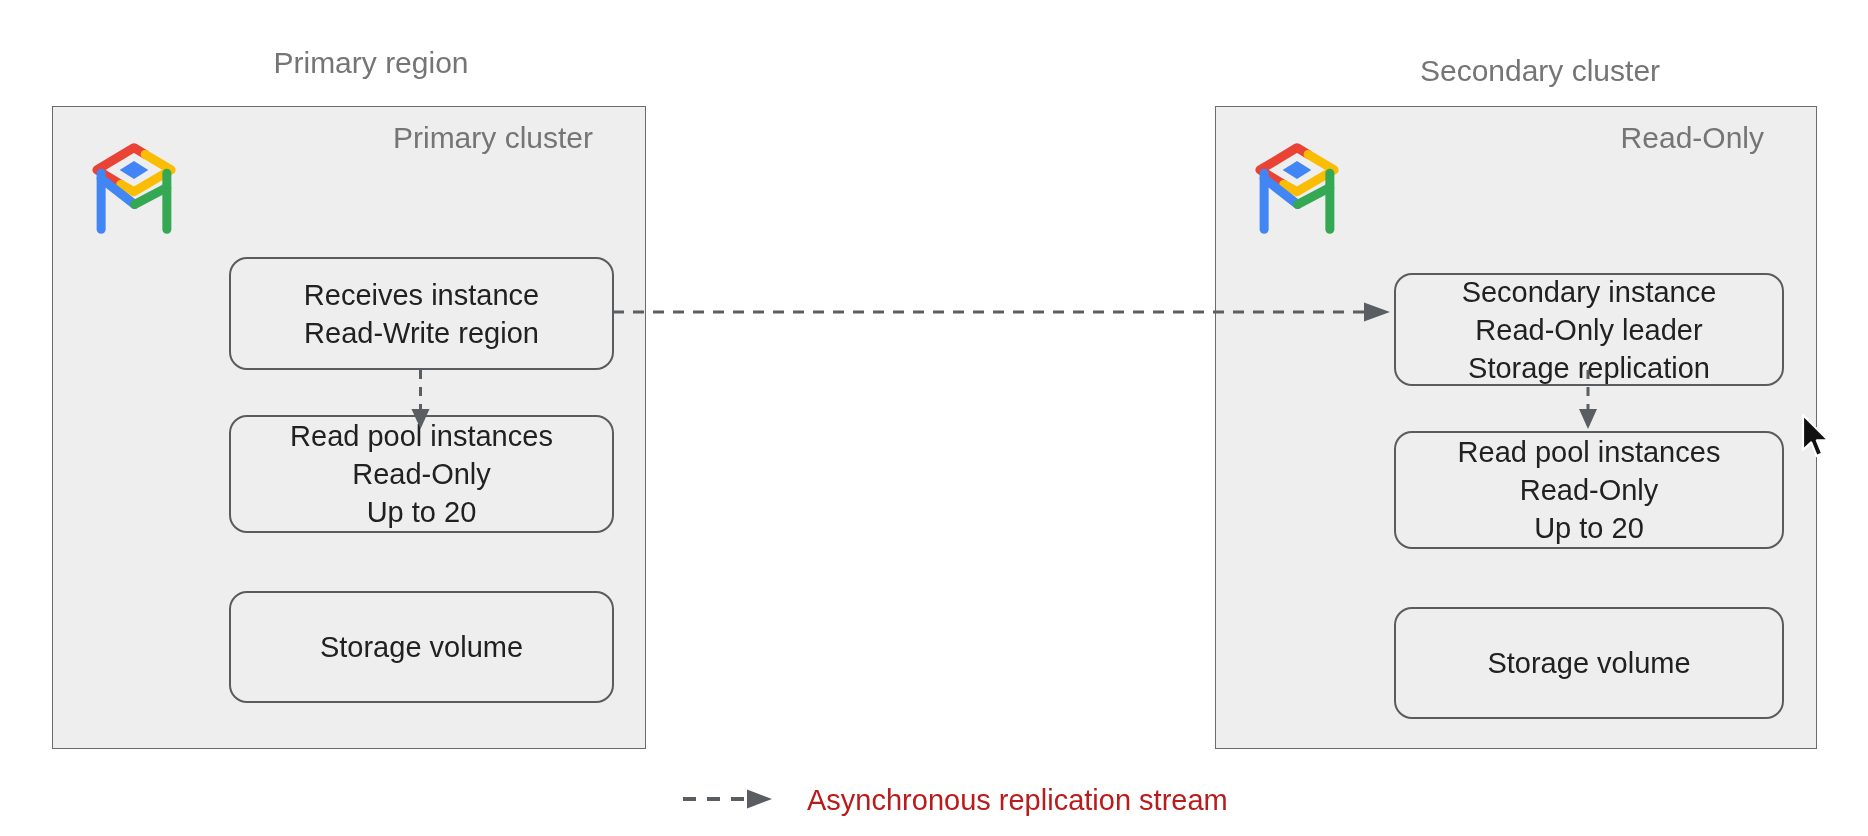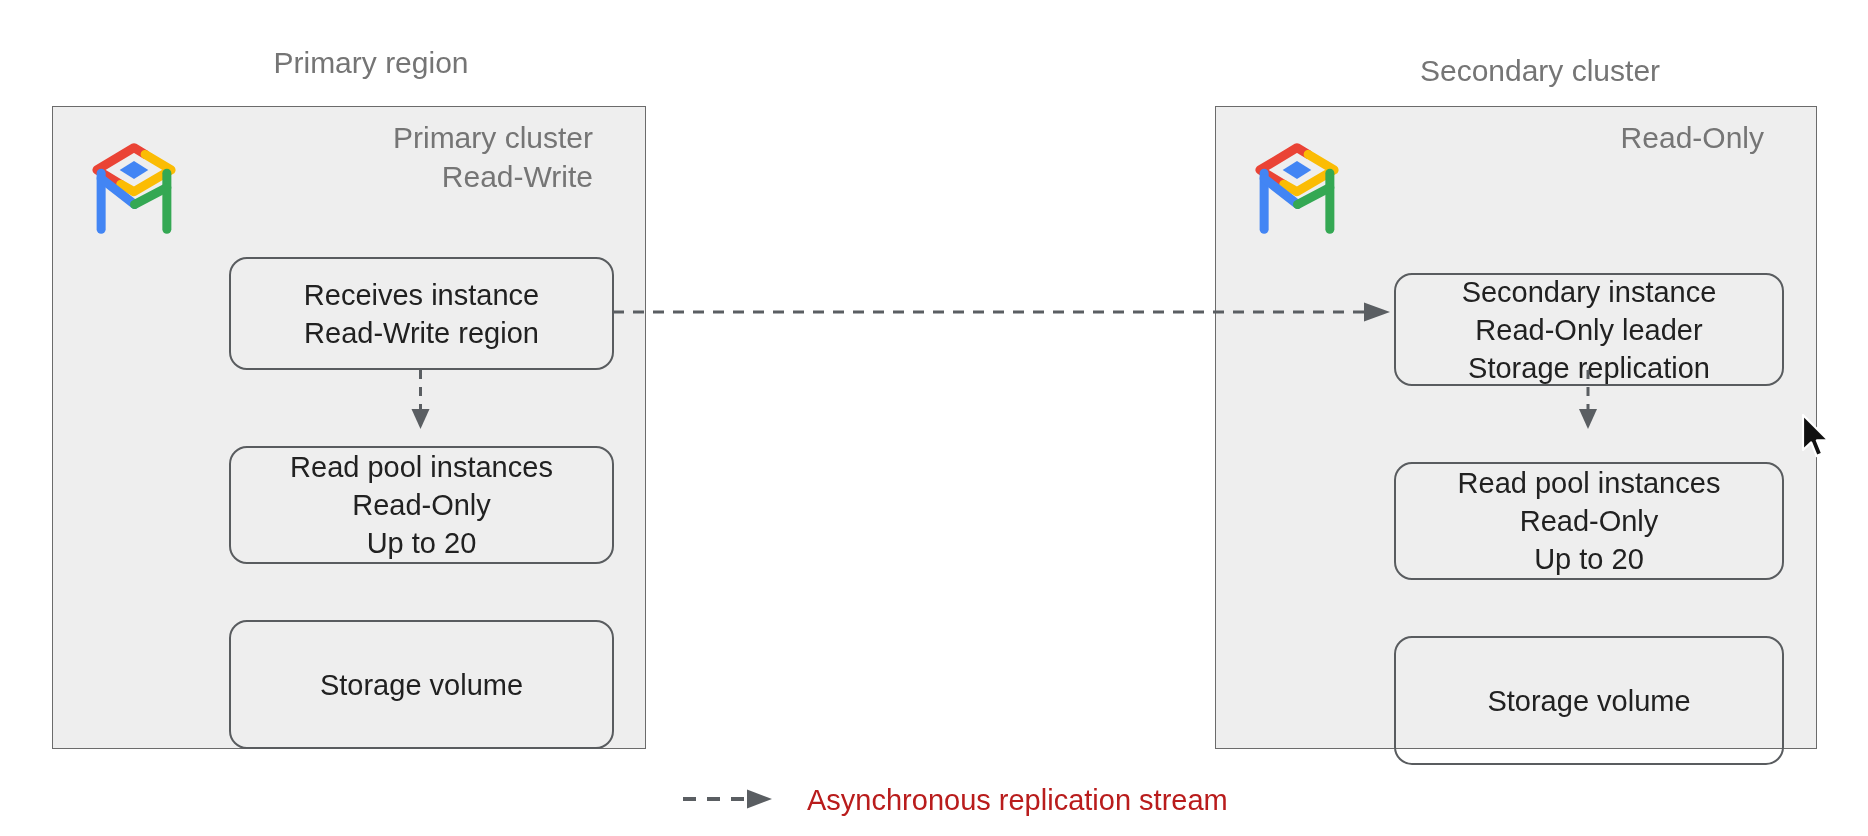--- a/index.html
+++ b/index.html
@@ -29,22 +29,22 @@
 
   .node-box{
     position:absolute;box-sizing:border-box;border:2.6px solid #595c5f;
     border-radius:18px;background:transparent;
     display:flex;flex-direction:column;justify-content:center;align-items:center;
     font-size:29px;line-height:38px;color:#212121;text-align:center;
   }
   .cluster.primary .node-box{left:176px;width:385px;}
   .cluster.secondary .node-box{left:178px;width:390px;margin-top:16px;}
   .node-box.b1{top:150px;height:113px;}
-  .node-box.b2{top:339px;height:118px;}
-  .node-box.b3{top:513px;height:129px;align-items:center;}
+  .node-box.b2{top:308px;height:118px;}
+  .node-box.b3{top:484px;height:112px;align-items:center;}
 
   .arrow-layer{position:absolute;left:0;top:0;width:1868px;height:836px;pointer-events:none;}
 
   .legend-label{
     position:absolute;left:807px;top:781px;font-size:29px;line-height:38px;
     color:#b91c1c;white-space:nowrap;
   }
 
   .cursor{position:absolute;left:1799px;top:413px;width:34px;height:48px;}
 </style>
@@ -69,21 +69,20 @@
 
   <div class="region-label primary">Primary region</div>
   <div class="region-label secondary">Secondary cluster</div>
 
   <div class="cluster primary">
     <svg class="cluster-icon" viewBox="0 0 100 96">
       <use href="#alloydb-sym"></use>
     </svg>
     <div class="cluster-title">
       <div>Primary cluster</div>
-      <div>Read-Write</div>
     </div>
     <div class="node-box b1">
       <div>Receives instance</div>
       <div>Read-Write region</div>
     </div>
     <div class="node-box b2">
       <div>Read pool instances</div>
       <div>Read-Only</div>
       <div>Up to 20</div>
     </div>

